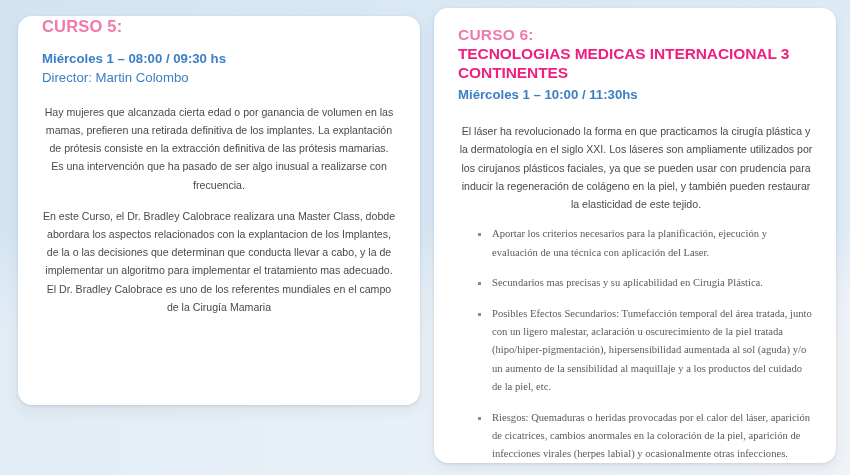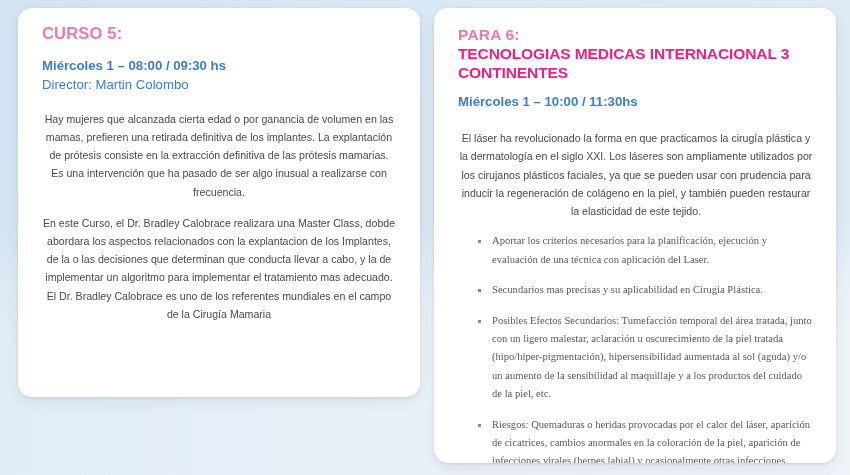--- a/index.html
+++ b/index.html
@@ -31,21 +31,21 @@
   }
 
   .card {
     position: absolute;
     background: #ffffff;
     border-radius: 14px;
     box-shadow: 0 1px 3px rgba(60,70,85,0.14), 0 6px 14px rgba(60,70,85,0.07);
     box-sizing: border-box;
     overflow: hidden;
   }
-  #card-left  { left: 18px;  top: 8px; width: 402px; height: 389px; padding: 16px 24px 14px 24px; }
+  #card-left  { left: 18px;  top: 16px; width: 402px; height: 389px; padding: 1px 24px 14px 24px; }
   #card-right { left: 434px; top: 8px; width: 402px; height: 455px; padding: 18px 22px 14px 24px; }
 
   
   .kicker {
     color: #f277ab;
     font-size: 16.5px;
     font-weight: 600;
     letter-spacing: .2px;
     line-height: 1.18;
     margin: 0 0 1px 0;
@@ -57,21 +57,21 @@
     letter-spacing: -.1px;
     line-height: 1.2;
     margin: 0;
     white-space: pre-line;
   }
   #card-right .kicker { font-size: 15.5px; }
   #card-right .course-title { font-size: 15.5px; line-height: 1.22; }
 
   
   .meta { margin-top: 14px; }
-  #card-right .meta { margin-top: 10px; }
+  #card-right .meta { margin-top: 3px; }
   .meta-line {
     color: #3b7fc4;
     font-size: 13.2px;
     line-height: 1.37;
   }
   .meta-line.strong { font-weight: 700; }
 
   
   .body-text {
     color: #4a4a4a;
@@ -131,21 +131,21 @@
       <div class="meta-line">Director: Martin Colombo</div>
     </div>
 
     <div class="body-text">
       <p>Hay mujeres que alcanzada cierta edad o por ganancia de volumen en las mamas, prefieren una retirada definitiva de los implantes. La explantación de prótesis consiste en la extracción definitiva de las prótesis mamarias. Es una intervención que ha pasado de ser algo inusual a realizarse con frecuencia.</p>
       <p>En este Curso, el Dr. Bradley Calobrace realizara una Master Class, dobde abordara los aspectos relacionados con la explantacion de los Implantes, de la o las decisiones que determinan que conducta llevar a cabo, y la de implementar un algoritmo para implementar el tratamiento mas adecuado. El Dr. Bradley Calobrace es uno de los referentes mundiales en el campo de la Cirugía Mamaria</p>
     </div>
   </section>
 
   <section class="card" id="card-right">
-    <div class="kicker">PARA 6:</div>
+    <div class="kicker">CURSO 6:</div>
     <h2 class="course-title">TECNOLOGIAS MEDICAS INTERNACIONAL 3 CONTINENTES</h2>
 
     <div class="meta">
       <div class="meta-line strong">Miércoles 1 – 10:00 / 11:30hs</div>
     </div>
 
     <div class="body-text">
       <p>El láser ha revolucionado la forma en que practicamos la cirugía plástica y la dermatología en el siglo XXI. Los láseres son ampliamente utilizados por los cirujanos plásticos faciales, ya que se pueden usar con prudencia para inducir la regeneración de colágeno en la piel, y también pueden restaurar la elasticidad de este tejido.</p>
     </div>
 

